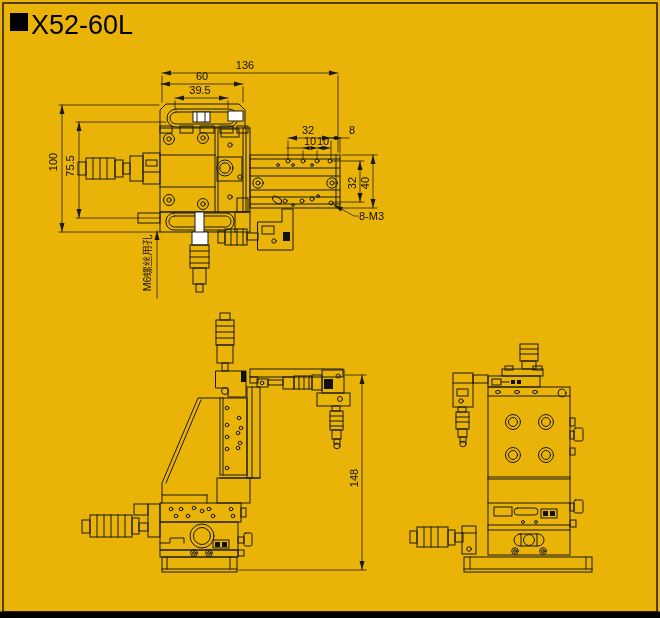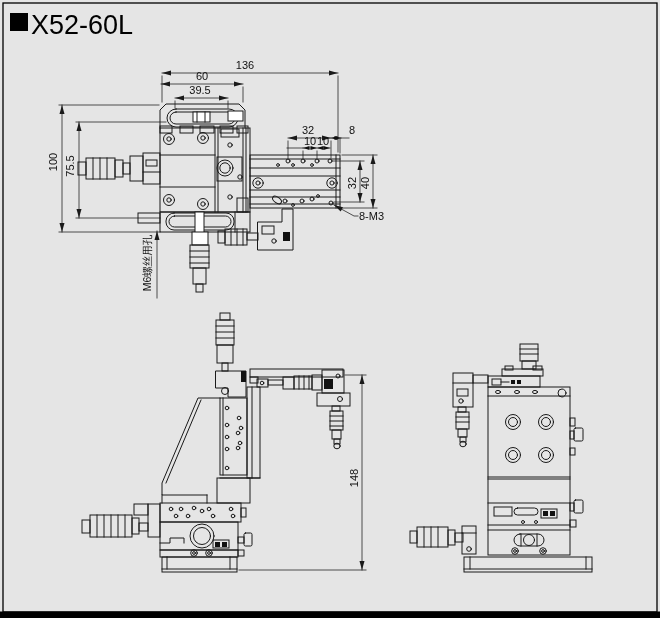--- a/index.html
+++ b/index.html
@@ -1,16 +1,16 @@
 <!DOCTYPE html>
 <html><head>
 <meta charset="utf-8">
 <style>
   html,body{margin:0;padding:0;background:#fff;}
-  .page{position:relative;width:660px;height:618px;background:#e5e5e5;overflow:hidden;
+  .page{position:relative;width:660px;height:618px;background:#eab308;overflow:hidden;
         font-family:"Liberation Sans", sans-serif;}
   svg{position:absolute;left:0;top:0;}
   .ln{fill:none;stroke:#1a1a1a;stroke-width:1;stroke-linecap:square;stroke-linejoin:miter;}
   .lnw{fill:#ffffff;stroke:#1a1a1a;stroke-width:1;stroke-linecap:square;}
   .tn{fill:none;stroke:#1a1a1a;stroke-width:0.75;stroke-linecap:square;}
   .fb{fill:#111;stroke:none;}
   .tx{font:11px "Liberation Sans",sans-serif;fill:#111;}
   .txs{font:10.5px "Liberation Sans",sans-serif;fill:#111;}
   .title-tx{font:27px "Liberation Sans",sans-serif;fill:#000;}
 </style>

